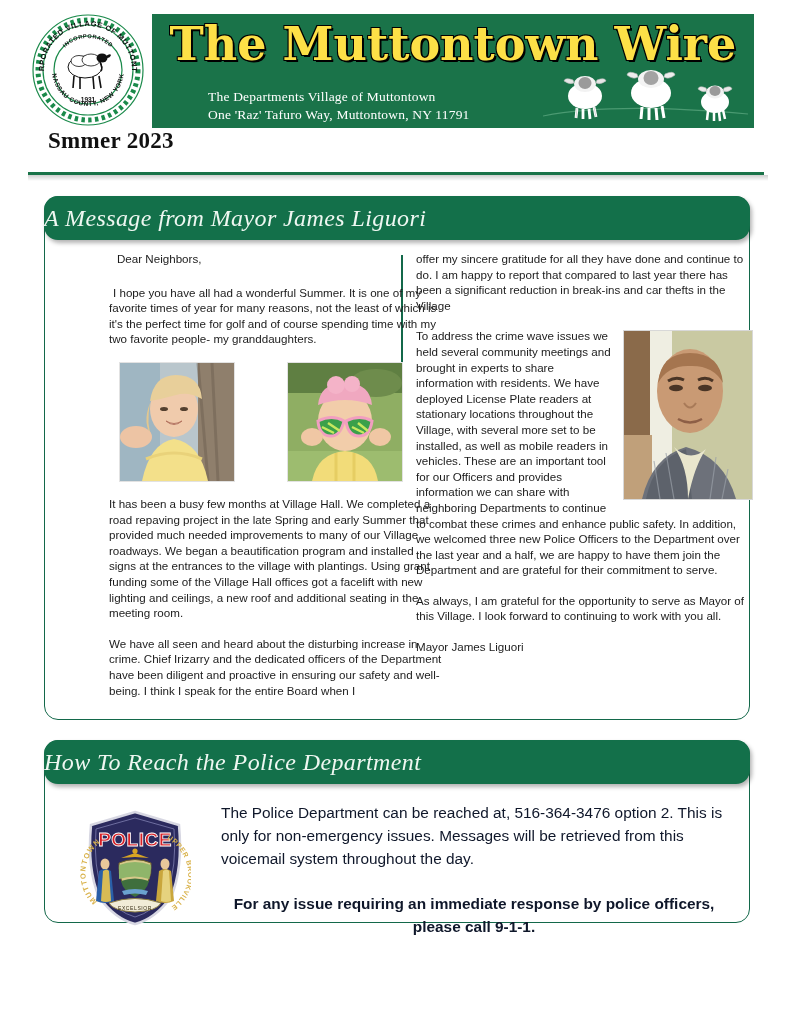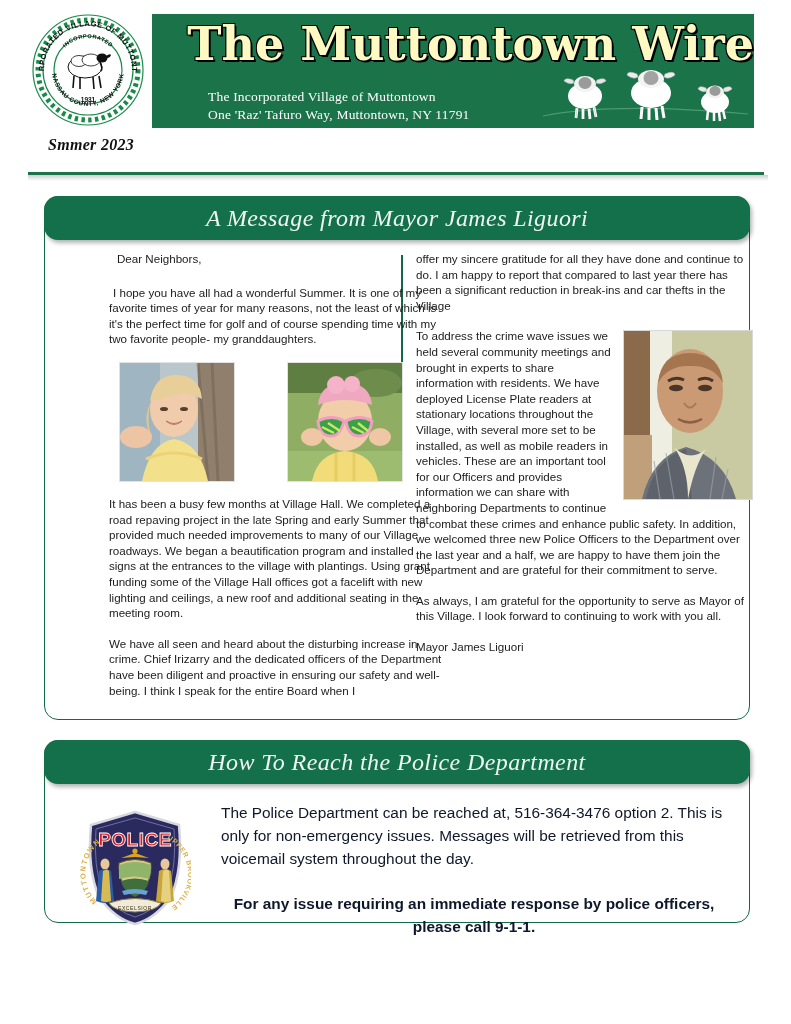--- a/index.html
+++ b/index.html
@@ -34,27 +34,27 @@
     width: 602px;
     height: 114px;
     background: #1a7349;
     overflow: hidden;
   }
   .banner-title {
     position: absolute;
     left: 0;
     right: 0;
     top: 2px;
-    text-align: right;
+    text-align: center;
     font-family: "DejaVu Serif", serif;
     font-weight: bold;
     font-style: normal;
     font-size: 46px;
     letter-spacing: 0px;
-    color: #fef9c3;
+    color: #fde047;
     text-shadow: 2px 2px 0 #000, -1px -1px 0 #000, 1px -1px 0 #000, -1px 1px 0 #000;
     line-height: 1.25;
     white-space: nowrap;
   }
   .banner-sub {
     position: absolute;
     left: 56px;
     top: 74px;
     color: #ffffff;
     font-family: "Liberation Serif", serif;
@@ -66,25 +66,24 @@
     position: absolute;
     right: 6px;
     bottom: 4px;
     width: 205px;
     height: 66px;
   }
 
   .issue-date {
     position: absolute;
     left: 48px;
-    top: 136px;
+    top: 128px;
     font-family: "Liberation Serif", serif;
-    font-style: italic;
     font-weight: bold;
-    font-size: 16px;
+    font-size: 23px;
     color: #111111;
     letter-spacing: 0.3px;
   }
   .rule {
     position: absolute;
     left: 28px;
     top: 172px;
     width: 736px;
     height: 3px;
     background: #1a7349;
@@ -109,21 +108,21 @@
   .panel-head {
     position: absolute;
     left: -1px;
     top: -1px;
     right: -1px;
     height: 44px;
     background: #13704a;
     border-radius: 14px;
     display: flex;
     align-items: center;
-    justify-content: center;
+    justify-content: flex-start;
     box-shadow: 2px 3px 4px rgba(0,0,0,0.30);
   }
   .panel-head span {
     font-family: "Liberation Serif", serif;
     font-style: italic;
     font-size: 24px;
     color: #eef7f1;
     letter-spacing: 0.4px;
   }
 
@@ -260,21 +259,21 @@
         <path d="M 70,50 q 3,7 1,9" stroke="#111" stroke-width="1.6" fill="none"></path>
         <path d="M 76,44 q 4,-3 5,-1 q -1,3 -4,3" fill="#111"></path>
         <path d="M 44,64 l -1,12 M 50,65 l 0,12 M 63,65 l 1,12 M 69,64 l 2,12" stroke="#111" stroke-width="1.6"></path>
       </g>
     </svg>
   </div>
 
   <div class="banner">
     <div class="banner-title">The Muttontown Wire</div>
     <div class="banner-sub">
-      <div>The Incorporated Village of Muttontown</div>
+      <div>The Departments Village of Muttontown</div>
       <div>One 'Raz' Tafuro Way, Muttontown, NY 11791</div>
     </div>
 
     <div class="sheep-group">
       <svg viewBox="0 0 205 66" width="205" height="66">
         <path d="M 0,58 Q 70,44 205,56" stroke="#4b9a72" stroke-width="1.2" fill="none"></path>
         <g>
           <ellipse cx="42" cy="38" rx="17" ry="13" fill="#ffffff"></ellipse>
           <ellipse cx="42" cy="26" rx="11" ry="8" fill="#f2f2f2"></ellipse>
           <ellipse cx="42" cy="25" rx="6.5" ry="6" fill="#9a9a9a"></ellipse>

